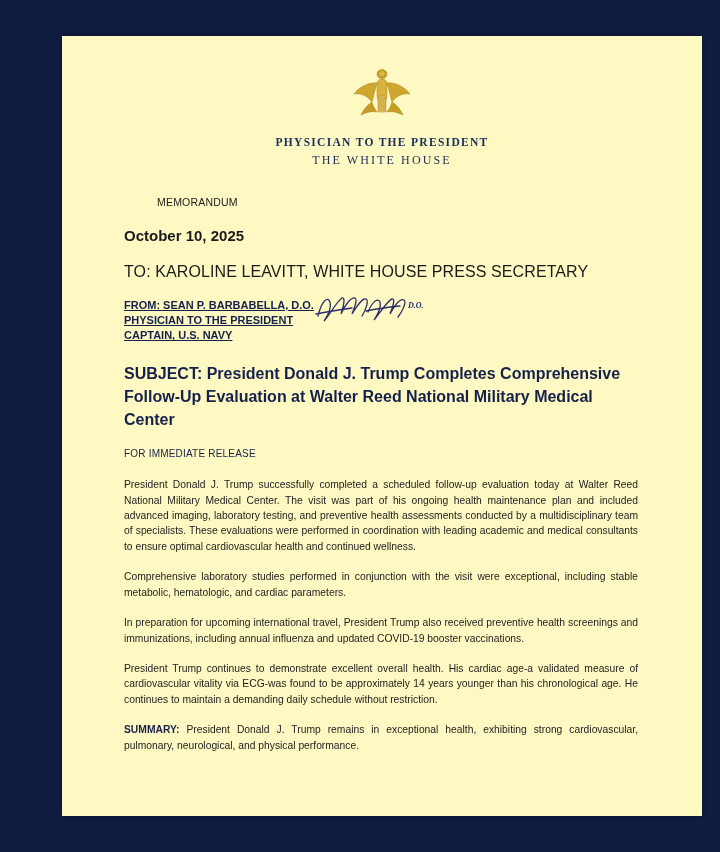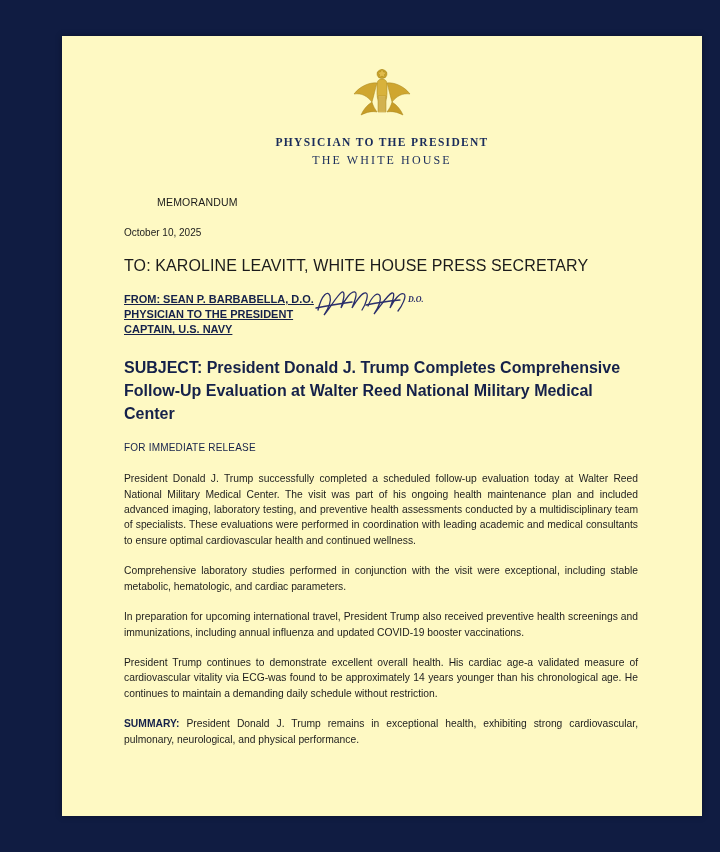--- a/index.html
+++ b/index.html
@@ -63,21 +63,22 @@
   }
   .block {
     margin-bottom: 17px;
   }
   .memo-word {
     font-size: 10.5px;
     letter-spacing: 0.2px;
     padding-left: 33px;
   }
   .date-line {
-    font-size: 10px;
+    font-size: 15px;
+    font-weight: bold;
   }
   .to-line {
     font-size: 16px;
     letter-spacing: 0.1px;
   }
   .from-block {
     position: relative;
     font-size: 11px;
     font-weight: bold;
     color: #15214a;

